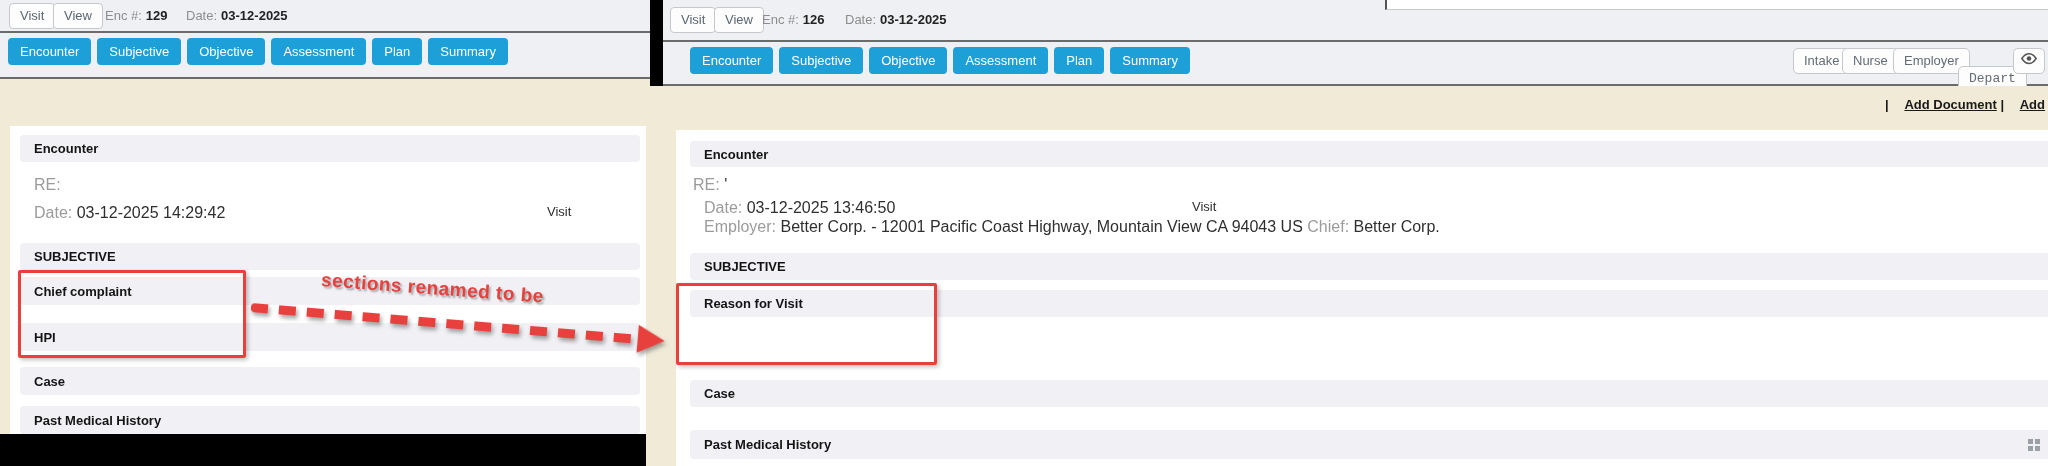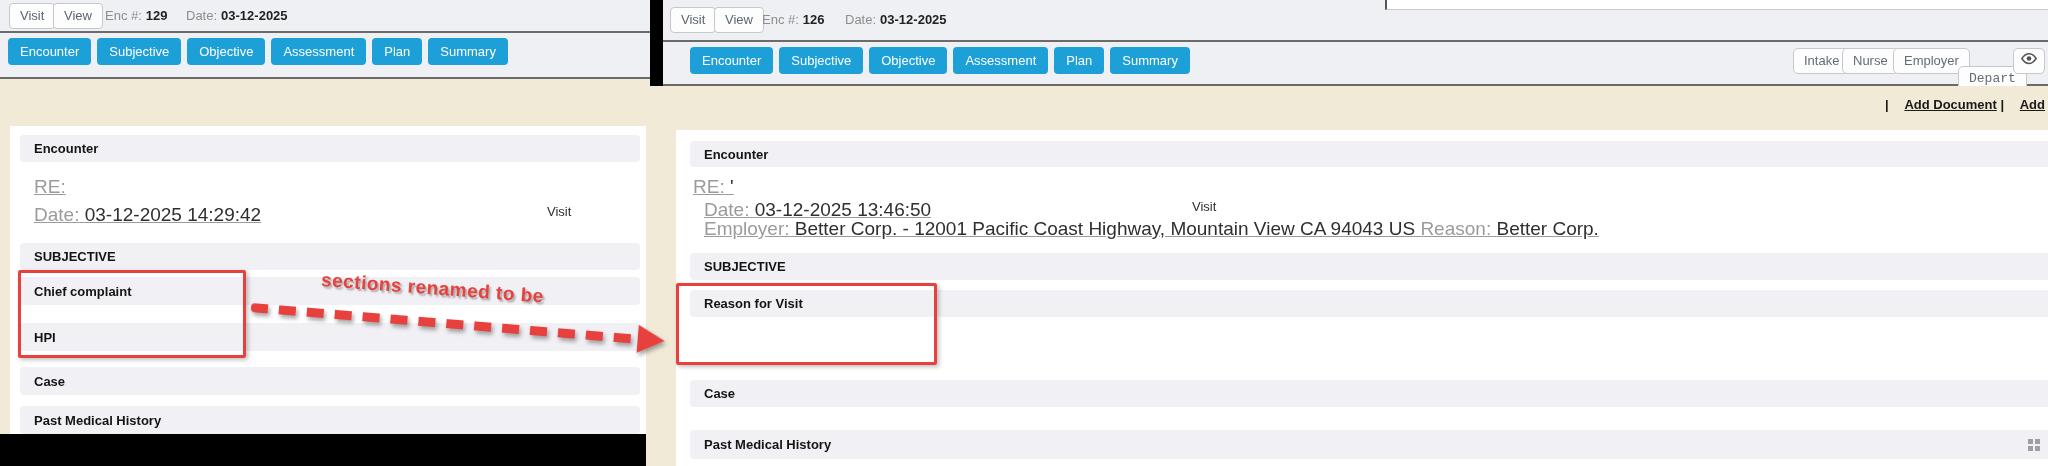--- a/index.html
+++ b/index.html
@@ -38,21 +38,21 @@
 
   
   .tabs { position:absolute; display:flex; gap:6px; }
   .tab { height:27px; line-height:27px; padding:0 12px; background:#1d9fd8; color:#fff;
          font-size:13px; border-radius:4px; cursor:pointer; white-space:nowrap; }
 
   
   .bar { position:absolute; background:#f0f0f5; border-radius:4px; font-size:13px; font-weight:700;
          color:#141414; padding-left:14px; display:flex; align-items:center; }
   .bar.flat-right { border-radius:4px 0 0 4px; }
-  .rowtext { position:absolute; font-size:19px; color:#9b9b9b; white-space:nowrap;text-decoration:underline; }
+  .rowtext { position:absolute; font-size:16px; color:#9b9b9b; white-space:nowrap; }
   .rowtext b { color:#2f2f2f; font-weight:400; }
   .visit-inline { position:absolute; font-size:13px; color:#2f2f2f; }
 
   
   .addlinks { position:absolute; top:11px; right:3px; font-size:13px; color:#1a1a1a; font-weight:700; white-space:nowrap; }
   .addlinks a { color:#1a1a1a; text-decoration:underline; cursor:pointer;margin-left:12px; }
 
   
   #white-strip { position:absolute; left:722px; top:0; width:663px; height:10px; background:#fff;
                  border-left:2px solid #555; border-bottom:1px solid #c9c9c9; }
@@ -148,21 +148,21 @@
         <a>Add Document</a>
         <span>|</span>
         <a>Add</a>
       </div>
     </div>
     <div class="panel">
       <div class="bar flat-right" style="left:14px;top:11px;width:1358px;height:26px;">Encounter</div>
       <span class="rowtext" style="left:17px;top:46px;"><span>RE:</span> <b>'</b></span>
       <span class="rowtext" style="left:28px;top:69px;"><span>Date:</span> <b>03-12-2025 13:46:50</b></span>
       <span class="visit-inline" style="left:516px;top:69px;">Visit</span>
-      <span class="rowtext" style="left:28px;top:88px;"><span>Employer:</span> <b>Better Corp. - 12001 Pacific Coast Highway, Mountain View CA 94043 US</b> <span>Reason:</span> <b>Better Corp.</b></span>
+      <span class="rowtext" style="left:28px;top:88px;"><span>Employer:</span> <b>Better Corp. - 12001 Pacific Coast Highway, Mountain View CA 94043 US</b> <span>Chief:</span> <b>Better Corp.</b></span>
       <div class="bar flat-right" style="left:14px;top:123px;width:1358px;height:27px;">SUBJECTIVE</div>
       <div class="bar flat-right" style="left:14px;top:160px;width:1358px;height:27px;">Reason for Visit</div>
       <div class="bar flat-right" style="left:14px;top:250px;width:1358px;height:27px;">Case</div>
       <div class="bar flat-right" style="left:14px;top:300px;width:1358px;height:29px;">
         <span>Past Medical History</span>
         <span class="bar-icon"><svg width="12" height="12" viewBox="0 0 12 12">
               <rect x="0" y="0" width="5" height="5" fill="#9aa0a6"></rect>
               <rect x="7" y="0" width="5" height="5" fill="#9aa0a6"></rect>
               <rect x="0" y="7" width="5" height="5" fill="#9aa0a6"></rect>
               <rect x="7" y="7" width="5" height="5" fill="#9aa0a6"></rect>

